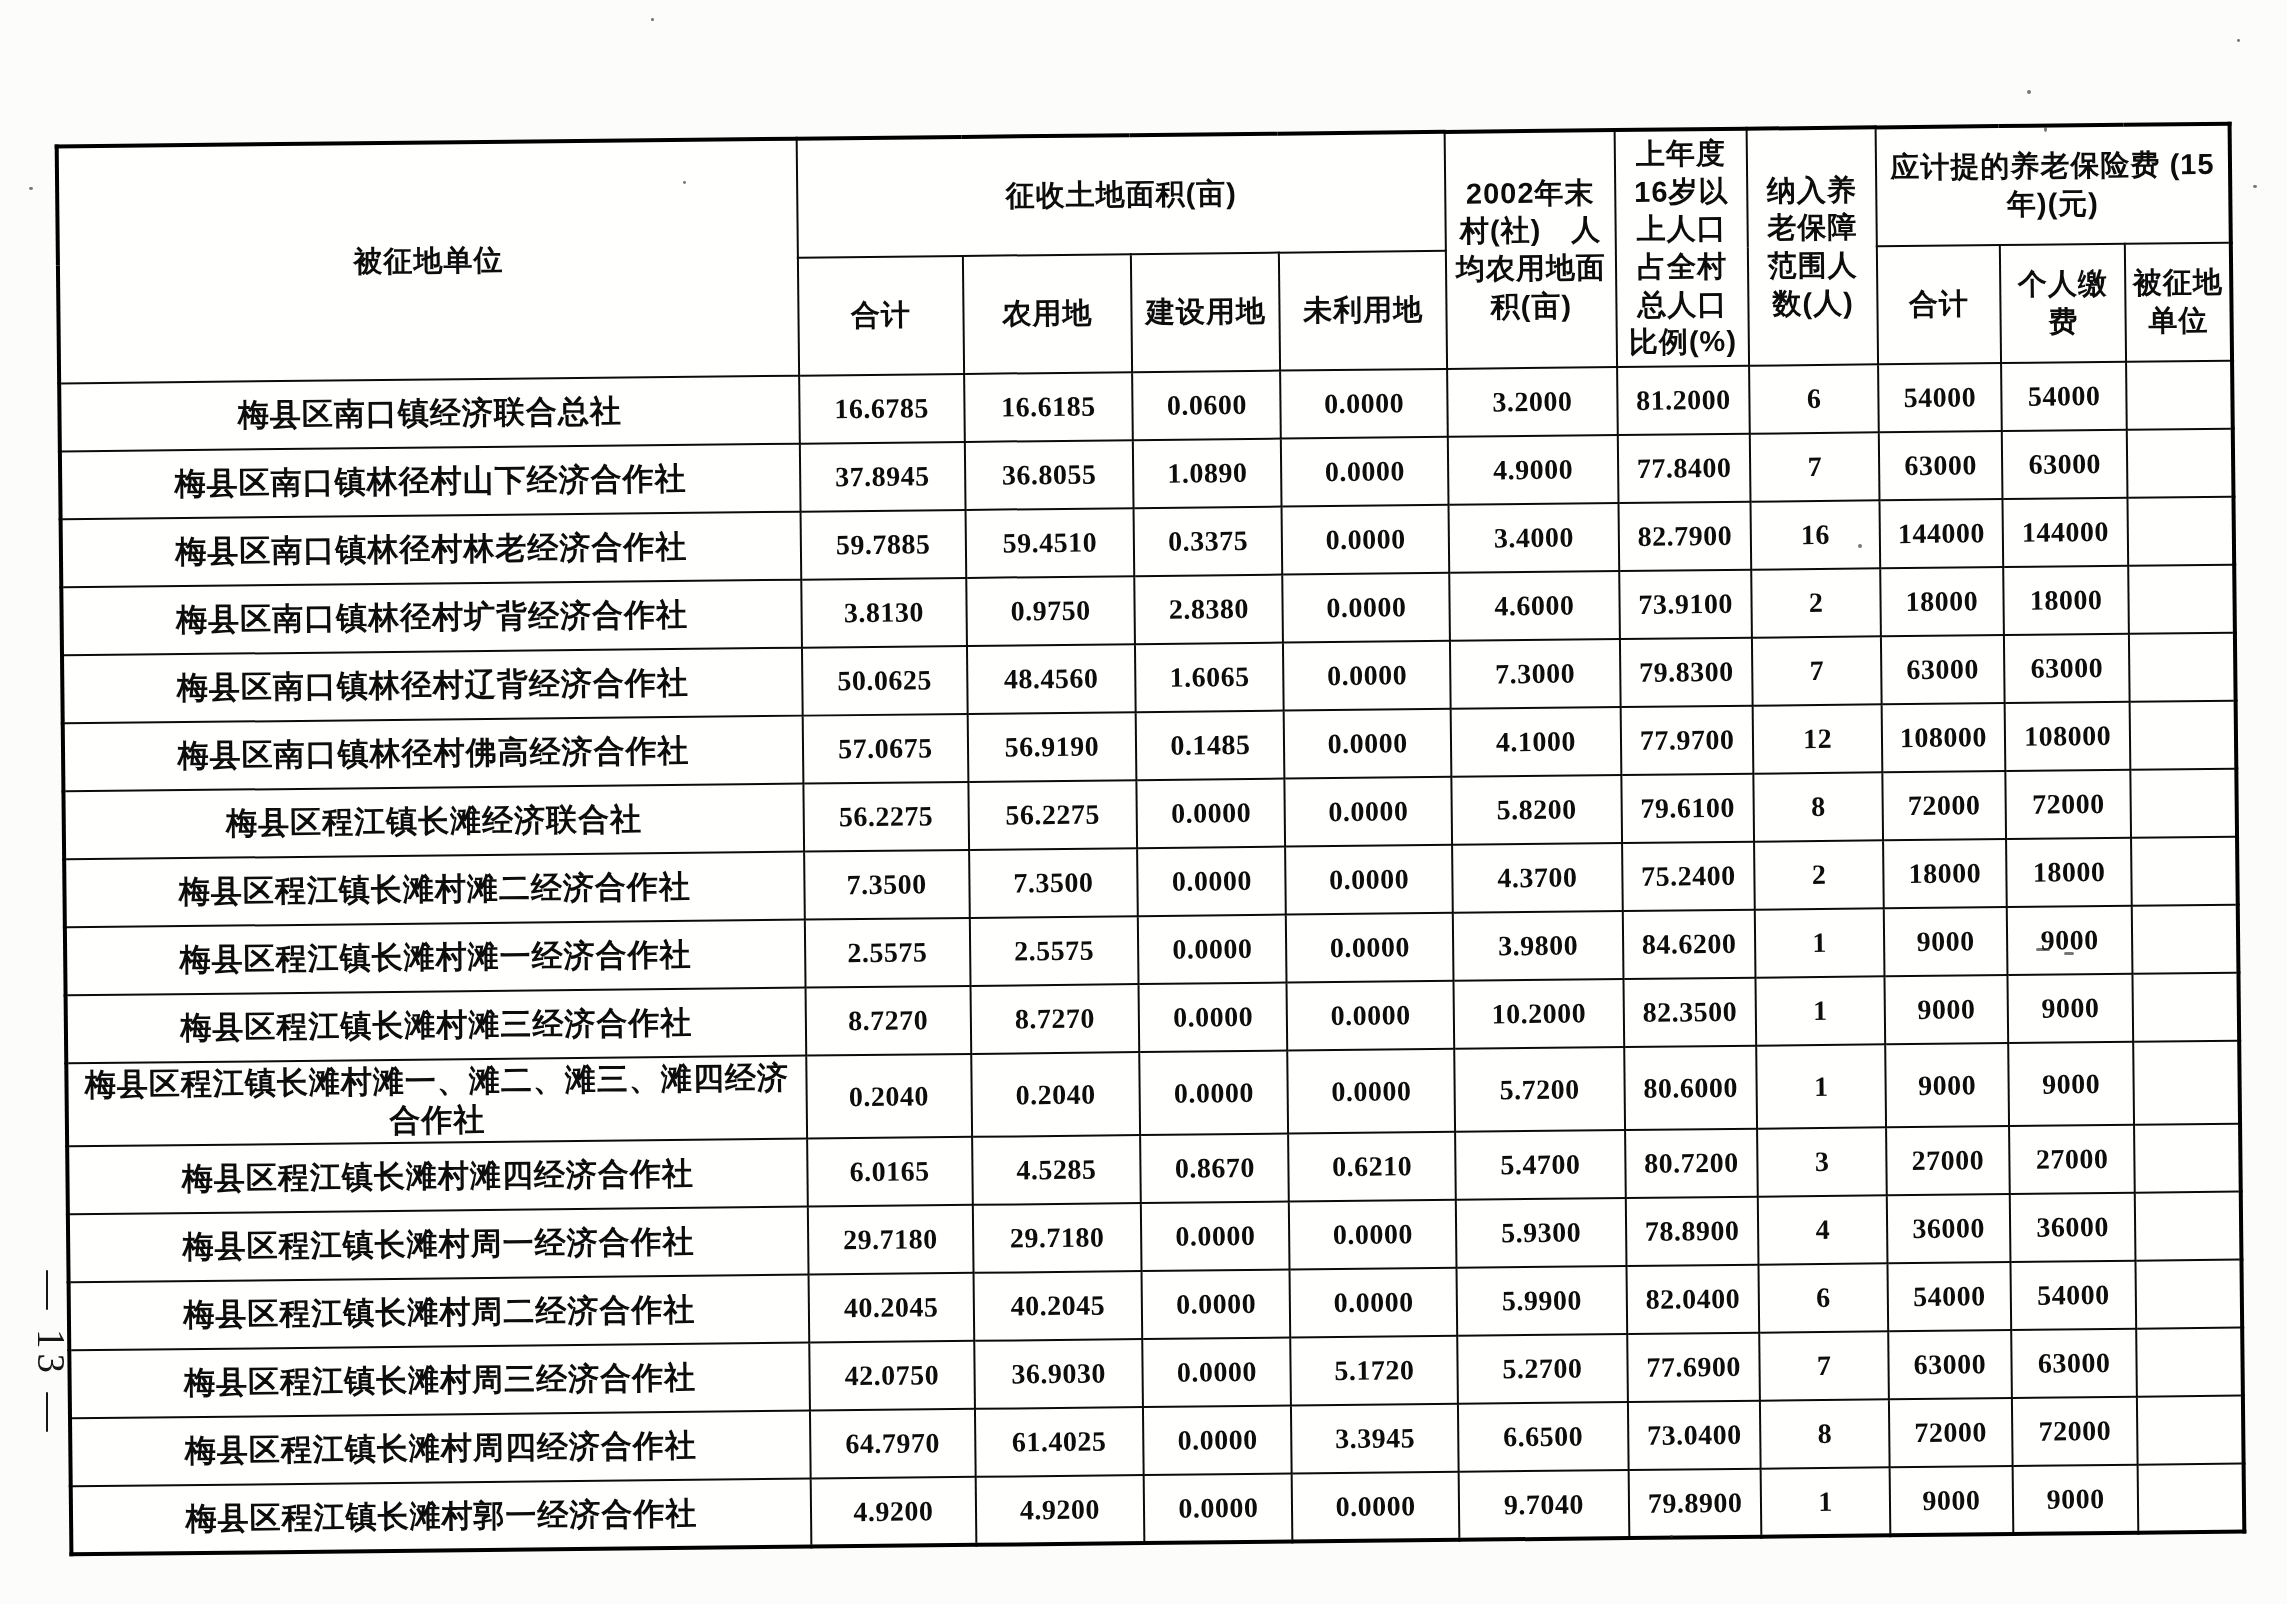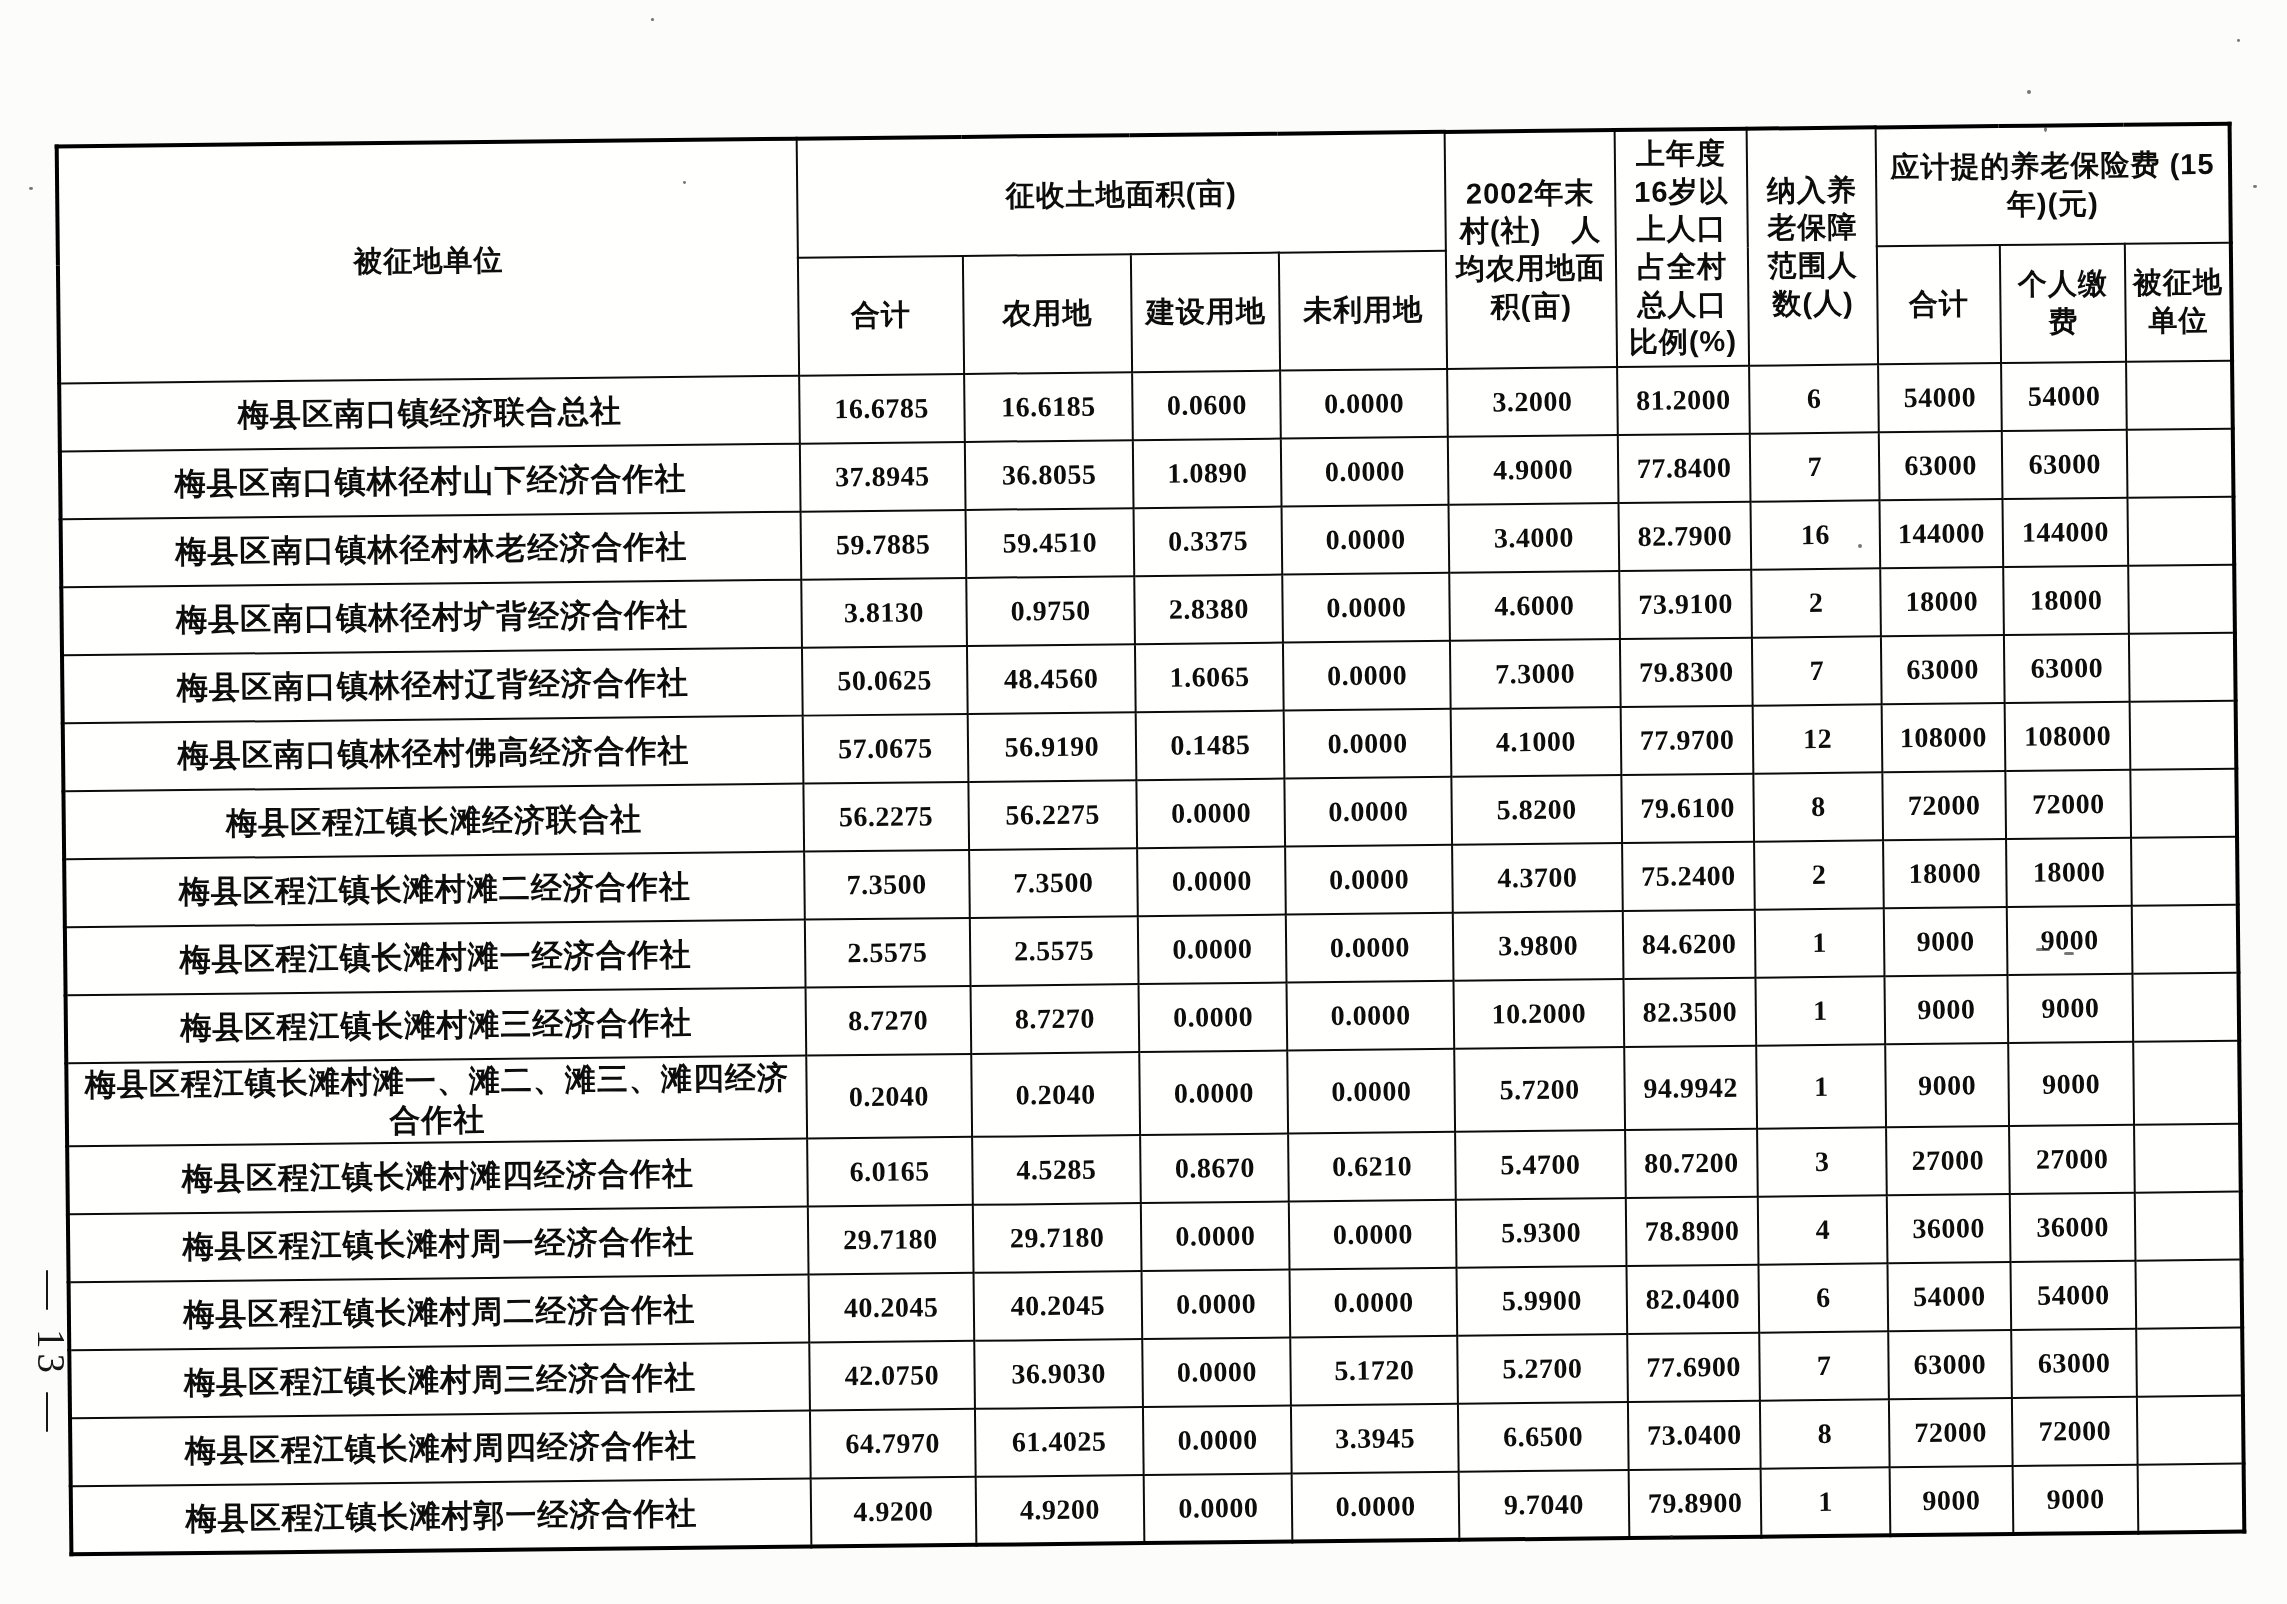--- a/index.html
+++ b/index.html
@@ -217,21 +217,21 @@
     <td class="num">9000</td>
     <td class="num"></td>
   </tr>
       <tr>
     <td class="name">梅县区程江镇长滩村滩一、滩二、滩三、滩四经济合作社</td>
     <td class="num">0.2040</td>
     <td class="num">0.2040</td>
     <td class="num">0.0000</td>
     <td class="num">0.0000</td>
     <td class="num">5.7200</td>
-    <td class="num">94.9942</td>
+    <td class="num">80.6000</td>
     <td class="num">1</td>
     <td class="num">9000</td>
     <td class="num">9000</td>
     <td class="num"></td>
   </tr>
       <tr>
     <td class="name">梅县区程江镇长滩村滩四经济合作社</td>
     <td class="num">6.0165</td>
     <td class="num">4.5285</td>
     <td class="num">0.8670</td>

